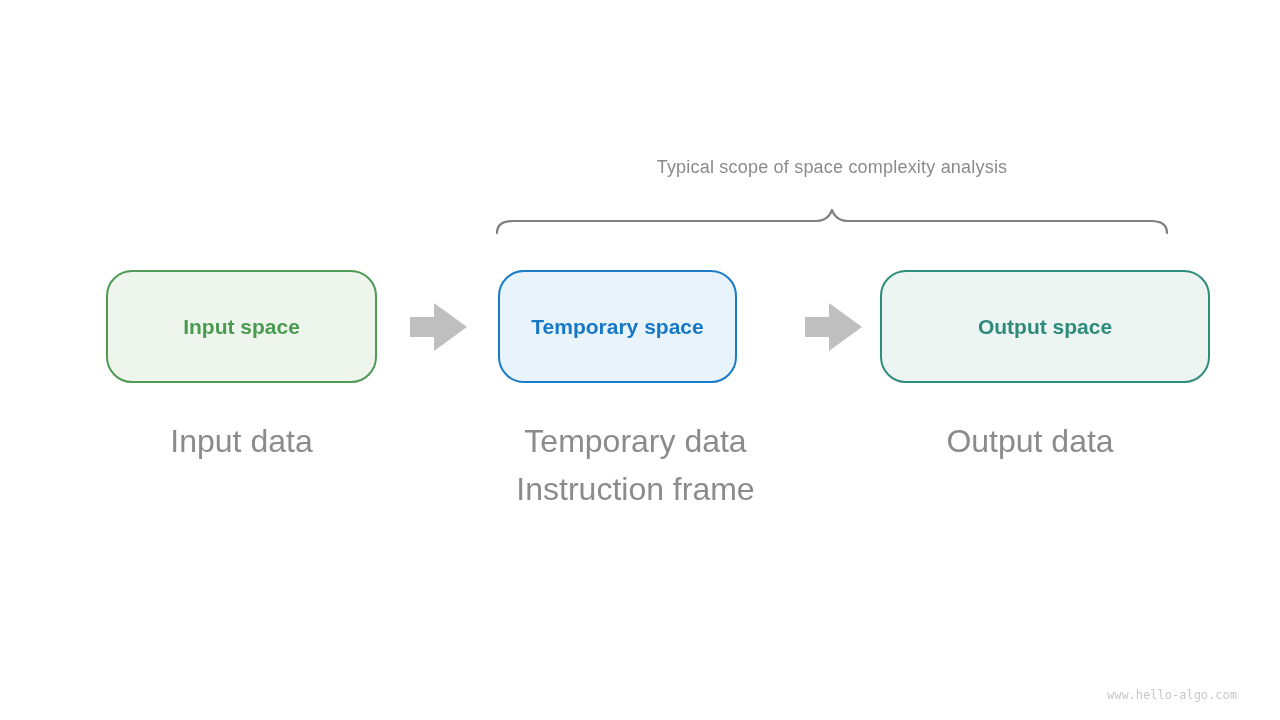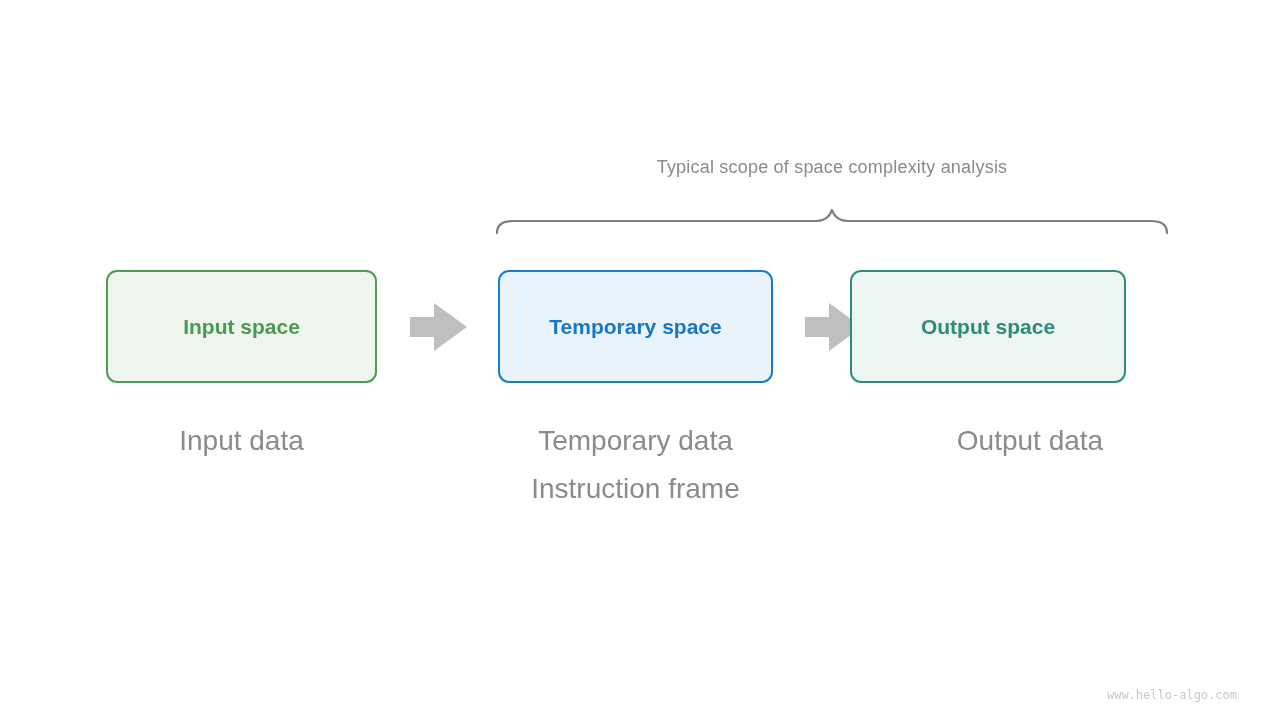--- a/index.html
+++ b/index.html
@@ -37,62 +37,62 @@
     fill: none;
     stroke-linecap: round;
     stroke-linejoin: round;
   }
 
   .box {
     position: absolute;
     top: 270px;
     height: 113px;
     box-sizing: border-box;
-    border-radius: 11px;
+    border-radius: 26px;
     border: 2px solid;
     display: flex;
     align-items: center;
     justify-content: center;
     font-weight: bold;
     font-size: 21px;
   }
   .box-input {
     left: 106px; width: 271px;
     background: var(--input-fill, #eef5ed);
     border-color: var(--input-border, #4f9a55);
     color: var(--input-text, #4c9a51);
   }
   .box-temporary {
-    left: 498px; width: 275px;
+    left: 498px; width: 239px;
     background: var(--temporary-fill, #e8f3fc);
     border-color: var(--temporary-border, #1a7cc7);
     color: var(--temporary-text, #1778c6);
   }
   .box-output {
-    left: 850px; width: 276px;
+    left: 880px; width: 330px;
     background: var(--output-fill, #ecf5f1);
     border-color: var(--output-border, #2f8d7d);
     color: var(--output-text, #2e8b7c);
     text-align: right;
   }
 
   .flow-arrow {
     position: absolute;
     top: 302px;
     width: 58px;
     height: 50px;
   }
   .flow-arrow-1 { left: 410px; }
   .flow-arrow-2 { left: 805px; }
   .flow-arrow polygon { fill: var(--arrow, #bfbfbf); }
 
   .caption {
     position: absolute;
     top: 417px;
-    font-size: 28px;
+    font-size: 32px;
     line-height: 48px;
     text-align: center;
     color: var(--caption-text, #8b8b8b);
   }
   .caption-input  { left: 106px; width: 271px; }
   .caption-temporary { left: 460px; width: 351px; }
   .caption-output { left: 893px; width: 274px; text-align: center; }
 
   .watermark {
     position: absolute;

